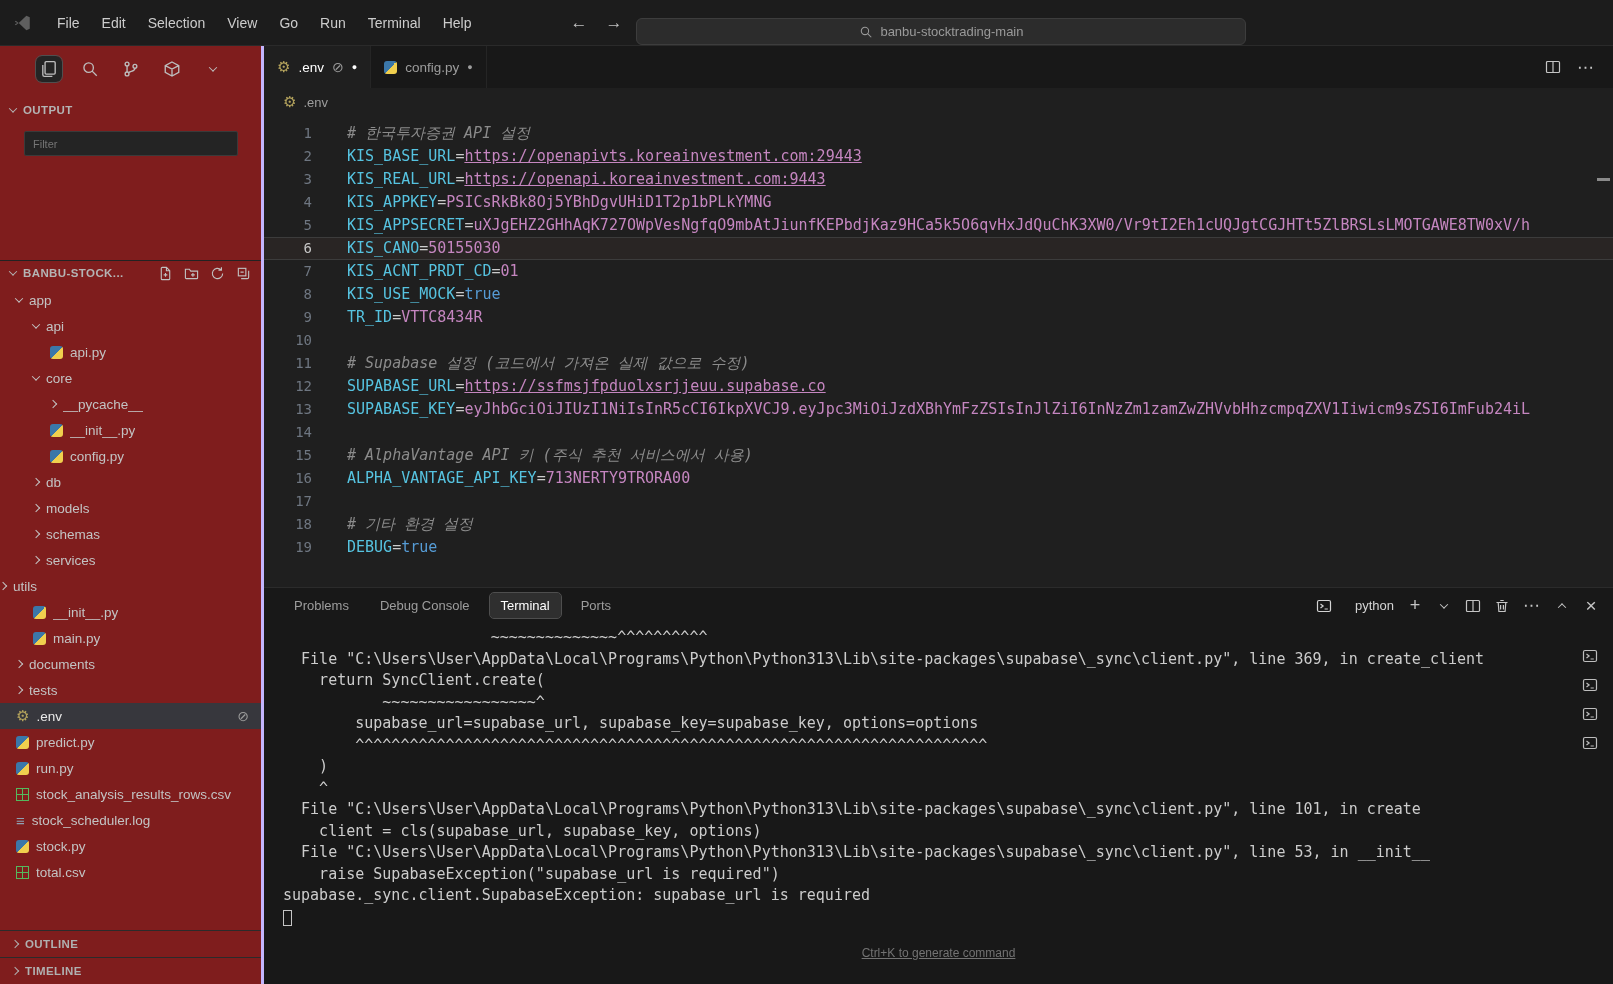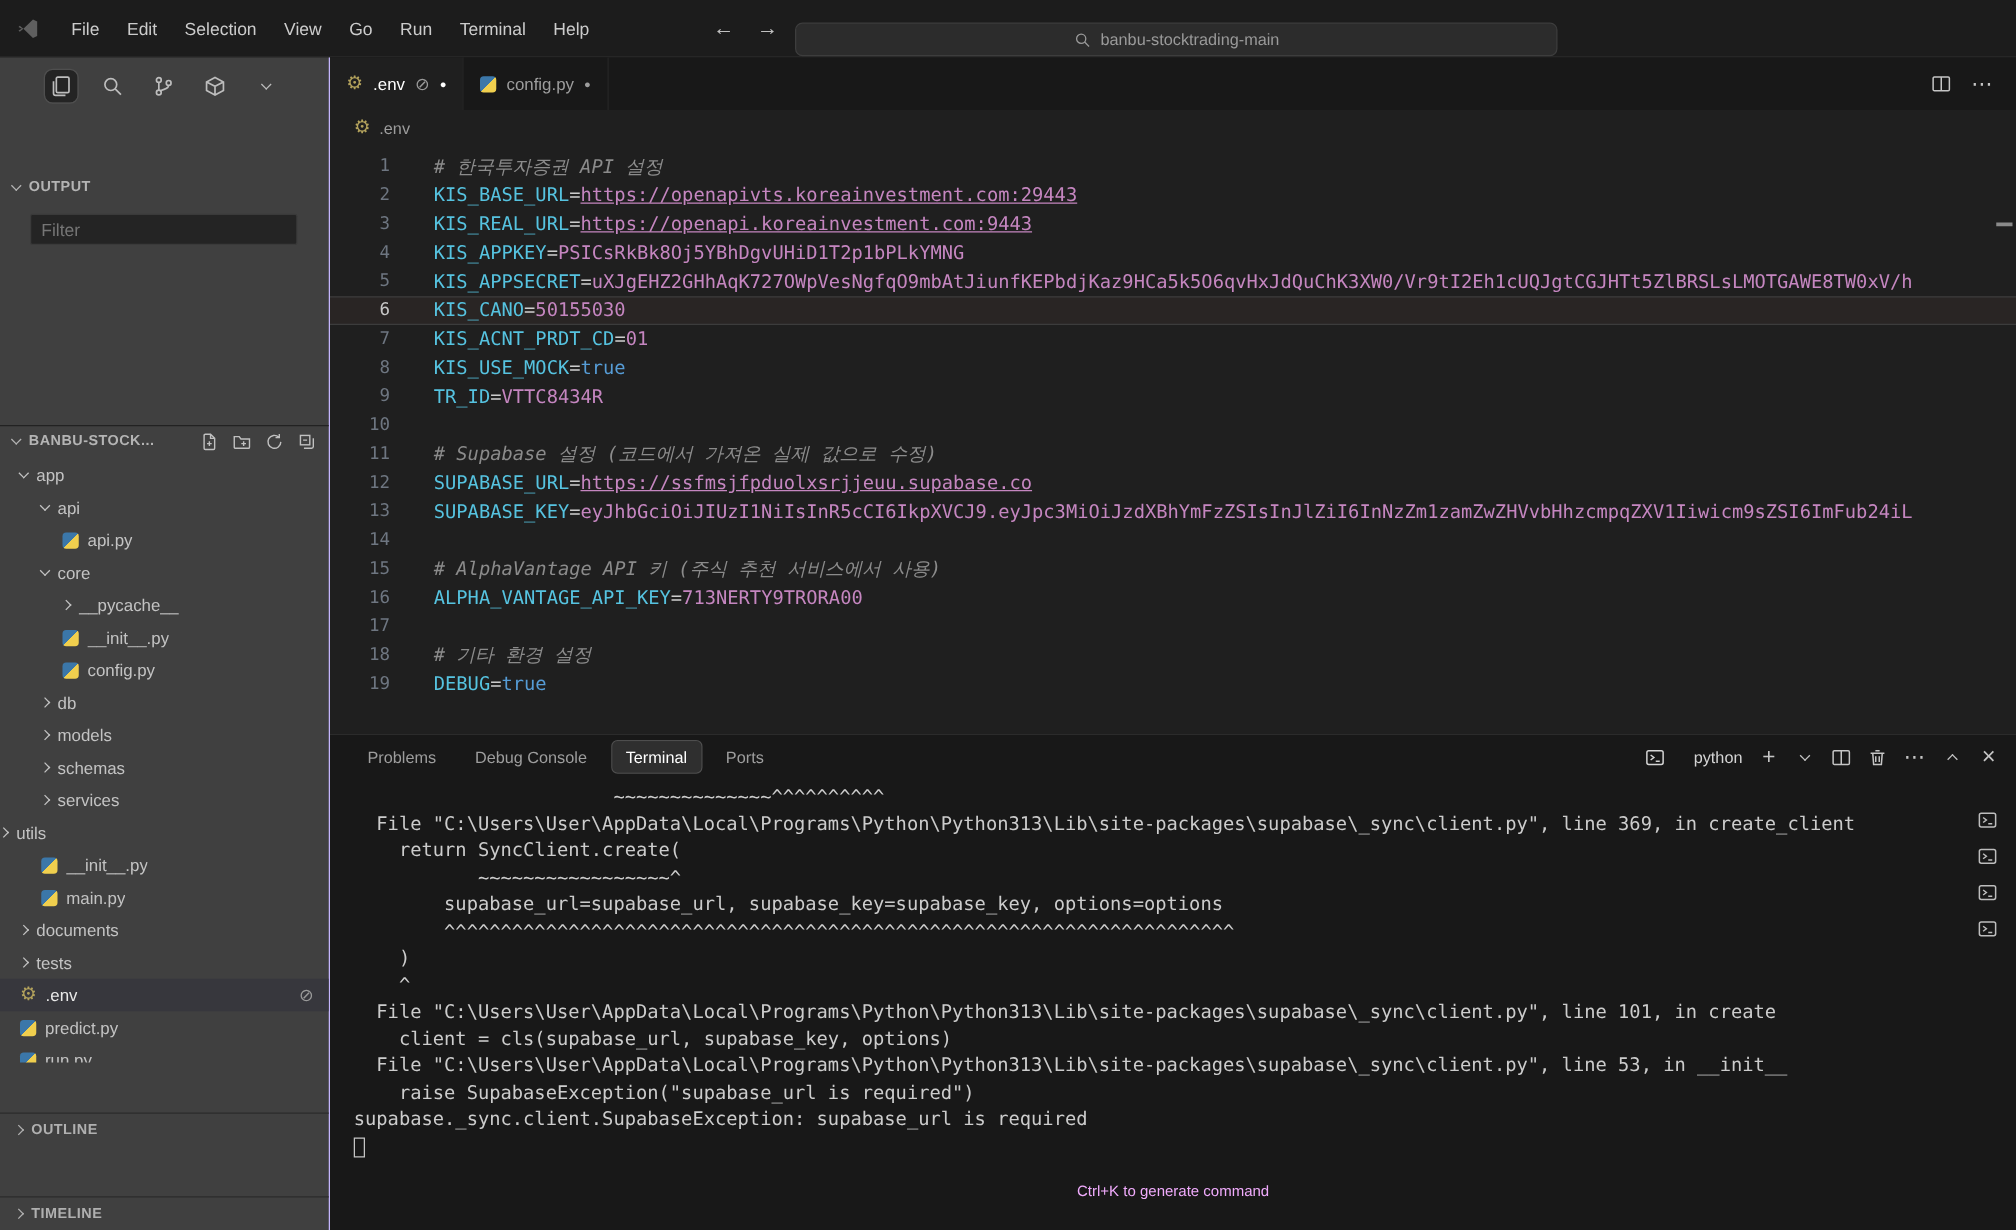--- a/index.html
+++ b/index.html
@@ -13,29 +13,29 @@
   .menus { display:flex; }
   .menu-item { padding:0 11px; font-size:14px; color:#cccccc; line-height:40px; cursor:default; }
   .nav-arrows { margin-left:88px; display:flex; gap:18px; font-size:17px; color:#c0c0c0; }
   .search-box { margin-left:14px; width:610px; height:27px; background:#2c2c2c; border:1px solid #3d3d3d;
     border-radius:6px; display:flex; align-items:center; justify-content:center; gap:7px; color:#9a9a9a; font-size:13px;margin-top:18px; }
 
   
   .main { flex:1; display:flex; min-height:0; }
 
   
-  .sidebar { flex:0 0 264px; background:#404040; border-right:1px solid #c4b5fd; display:flex; flex-direction:column; min-height:0;gap:40px; }
+  .sidebar { flex:0 0 264px; background:#7f1d1d; border-right:3px solid #c4b5fd; display:flex; flex-direction:column; min-height:0; }
   .activity-row { flex:0 0 46px; display:flex; align-items:center; padding-left:36px; gap:15px; color:#bdbdbd; }
   .activity-icon { display:flex; align-items:center; justify-content:center; width:26px; height:26px; }
   .activity-icon.active { outline:1px solid #4f4f4f; border-radius:6px; background:#242424; }
   .section-header { display:flex; align-items:center; gap:7px; height:24px; padding-left:10px;
     font-size:11.5px; font-weight:bold; color:#b4b4b4; letter-spacing:.4px; }
   .output-section { flex:0 0 168px; padding-top:6px; }
   .filter-input { margin:9px 0 0 24px; width:214px; height:25px; background:#242424; border:1px solid #3a3a3a;
-    color:#c5c5c5; font-size:14px; padding:0 8px; border-radius:2px; outline:none; }
+    color:#c5c5c5; font-size:11px; padding:0 8px; border-radius:2px; outline:none; }
   .filter-input::placeholder { color:#757575; }
 
   .explorer-section { flex:1; min-height:0; display:flex; flex-direction:column; border-top:1px solid #222; }
   .explorer-header { justify-content:flex-start; }
   .explorer-actions { margin-left:auto; margin-right:10px; display:flex; gap:11px; color:#c0c0c0; }
   .tree { flex:1; overflow:hidden; margin-top:2px; }
   .tree-row { height:26px; display:flex; align-items:center; gap:7px; font-size:13.5px; color:#c3c3c3; cursor:pointer; white-space:nowrap; }
   .tree-row.selected { background:#37373d; color:#e9e9e9; }
   .tree-label { overflow:hidden; text-overflow:ellipsis; }
   .badge-ignored { margin-left:auto; margin-right:12px; color:#9a9a9a; font-size:14px; }
@@ -92,21 +92,21 @@
   .panel-actions { margin-left:auto; display:flex; align-items:center; gap:13px; color:#c5c5c5; }
   .shell-label { display:flex; align-items:center; gap:23px; font-size:13px; color:#d4d4d4; }
   .pa { display:flex; align-items:center; justify-content:center; min-width:16px; cursor:pointer; }
   .pa.plus { font-size:18px; }
   .pa.close { font-size:19px; }
   .terminal { flex:1; position:relative; overflow:hidden; padding-top:4px; font-family:"DejaVu Sans Mono", monospace; }
   .term-line { white-space:pre; line-height:21.5px; font-size:15px; color:#cccccc; padding-left:19px; }
   .cursor-box { display:inline-block; width:9px; height:16px; border:1px solid #c5c5c5; margin:3px 0 0 19px; }
   .term-rail { position:absolute; top:22px; right:12px; display:flex; flex-direction:column; gap:7px; color:#bdbdbd; }
   .rail-item { width:22px; height:22px; display:flex; align-items:center; justify-content:center; cursor:pointer; }
-  .panel-hint { position:absolute; left:0; right:0; bottom:24px; text-align:center; font-size:12px; color:#f0abfc; }
+  .panel-hint { position:absolute; left:0; right:0; bottom:24px; text-align:center; font-size:12px; color:#737373;text-decoration:underline; }
 </style>
 </head>
 <body>
 
 <div class="app">
 
   <div class="titlebar">
     <span class="logo">
       <svg viewBox="0 0 16 16" width="18" height="18">
           <path d="M11 1.5 4.2 8 11 14.5l3-1.4V2.9zM4.2 8 1.6 5.9l-.9.9L3 8 .7 9.2l.9.9z" fill="#5f5f5f"></path>

